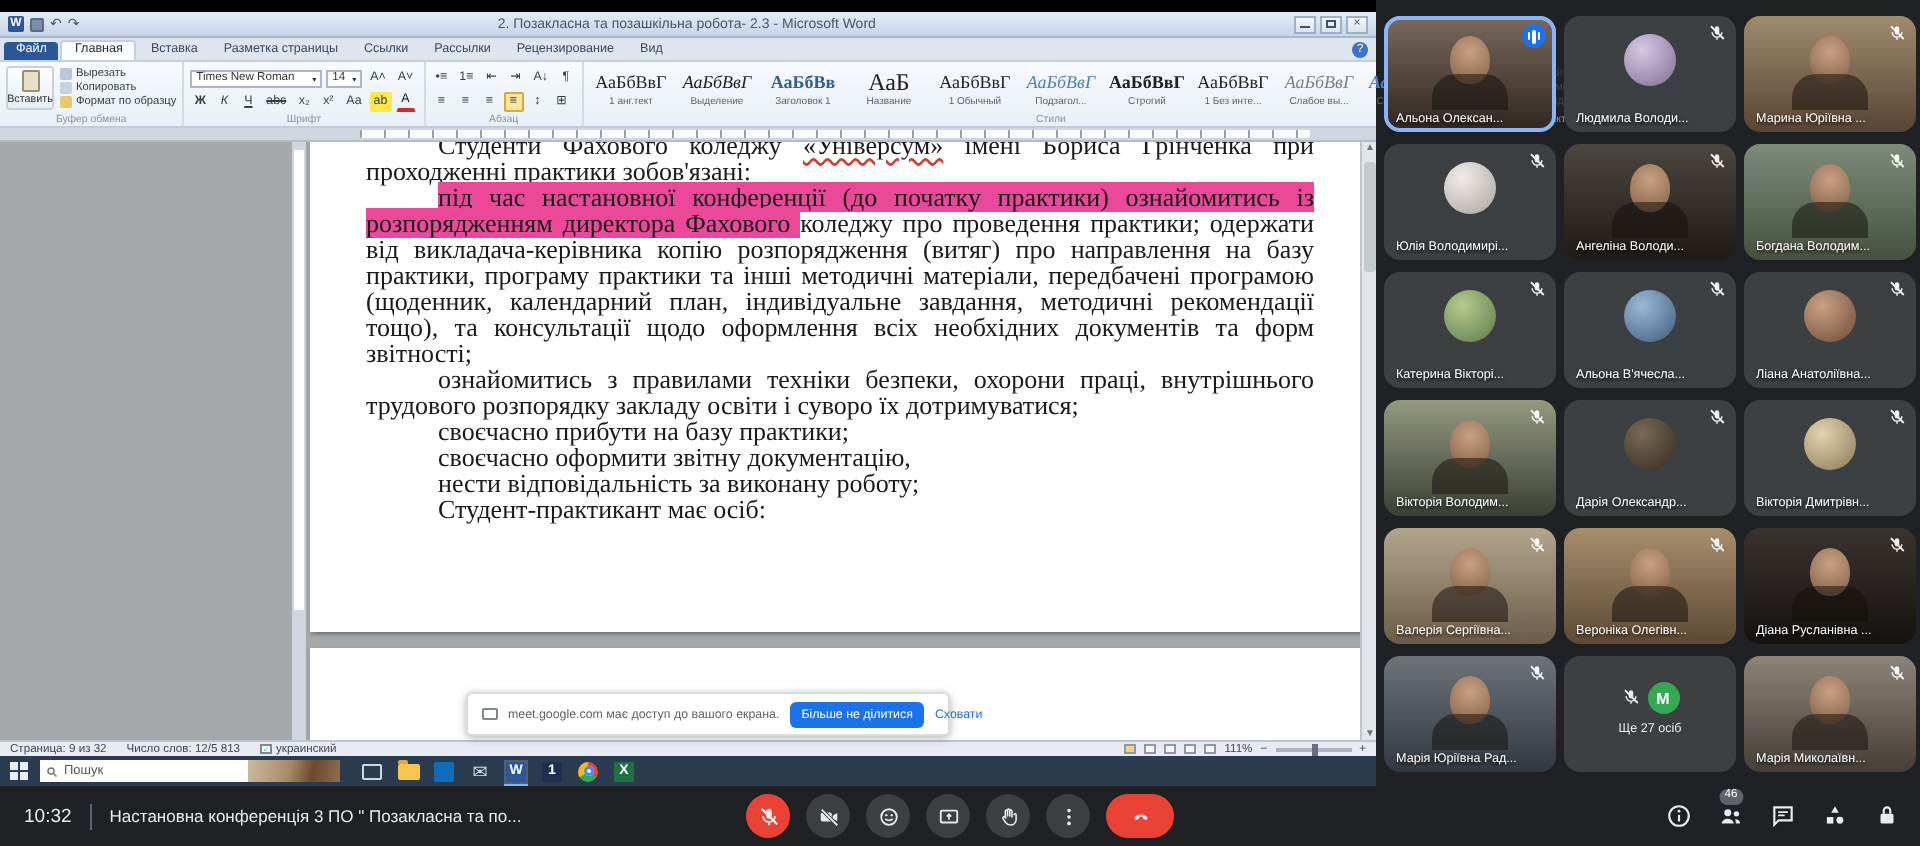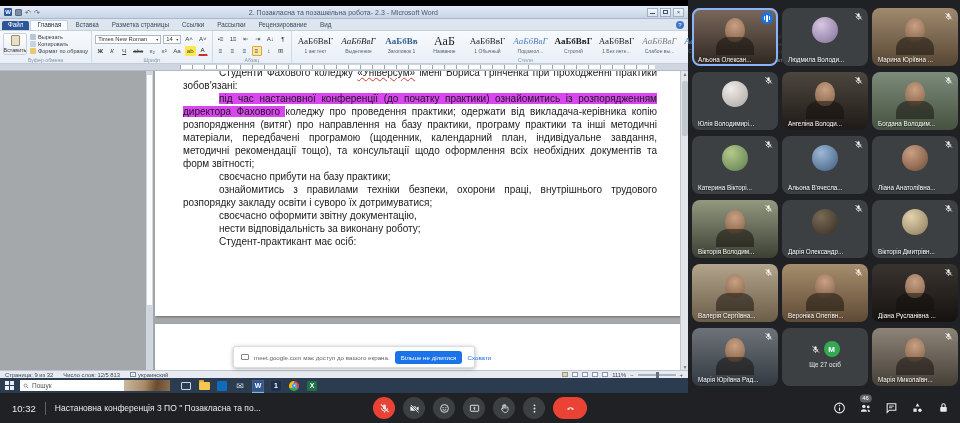--- a/index.html
+++ b/index.html
@@ -67,23 +67,23 @@
   .ruler{height:7px;background:#cfd6df;position:relative;border-bottom:1px solid #b4bcc6;}
   .ruler .band{position:absolute;left:180px;right:33px;top:1px;bottom:1px;background:#fdfdfd;
     background-image:repeating-linear-gradient(90deg,#9aa2ad 0 1px,transparent 1px 12px);}
   
   .docarea{flex:1;background:#a5a8ab;position:relative;overflow:hidden;}
   .vruler{position:absolute;left:146px;top:0;bottom:0;width:7px;background:#cfd6df;}
   .vruler::after{content:"";position:absolute;left:1px;right:1px;top:4px;height:230px;background:#fdfdfd;}
   .page{position:absolute;left:155px;width:530px;background:#fff;box-shadow:1px 1px 2px rgba(0,0,0,.35);}
   .page1{top:0;height:245px;overflow:hidden;}
   .page2{top:253px;height:60px;}
-  .doctext{margin:-5px 28px 0;font-family:Liberation Sans, sans-serif;font-size:10px;line-height:13px;color:#1a1a1a;}
+  .doctext{margin:-5px 28px 0;font-family:Liberation Serif, serif;font-size:13px;line-height:13px;color:#1a1a1a;}
   .para{text-align:justify;text-indent:36px;}
-  .hl{background:#d946ef;}
+  .hl{background:#ec4899;}
   .wavy{text-decoration:underline;text-decoration-style:wavy;text-decoration-color:#d23b2e;}
   .vscroll{position:absolute;right:0;top:0;bottom:0;width:8px;background:#e2e5e9;border-left:1px solid #c2c6cb;}
   .vscroll .arr{position:absolute;left:1px;width:6px;height:6px;font-size:5px;color:#6b7280;text-align:center;line-height:6px;}
   .vscroll .thumb{position:absolute;left:1px;top:10px;width:6px;height:55px;background:#c3c9d1;border-radius:2px;}
   
   .statusbar{height:8px;background:#e7ebf1;border-top:1px solid #bcc5d1;display:flex;align-items:center;
              font-size:5.8px;color:#3c4656;padding:0 5px;gap:10px;}
   .sb-right{margin-left:auto;display:flex;align-items:center;gap:4px;}
   .vb{width:6px;height:5px;border:1px solid #8d99a8;background:#f6f8fa;}
   .vb.on{background:#f9d37a;}
@@ -342,22 +342,22 @@
       <div class="ruler">
           <div class="band"></div>
         </div>
 
       <div class="docarea">
         <div class="vruler"></div>
         <div class="page page1">
           <div class="doctext">
               <div class="para"><span>Студенти Фахового коледжу </span><span class="wavy">«Універсум»</span><span> імені Бориса Грінченка при проходженні практики зобов'язані:</span></div>
               <div class="para"><span class="hl">під час настановної конференції (до початку практики) ознайомитись із розпорядженням директора Фахового </span><span>коледжу про проведення практики; одержати від викладача-керівника копію розпорядження (витяг) про направлення на базу практики, програму практики та інші методичні матеріали, передбачені програмою (щоденник, календарний план, індивідуальне завдання, методичні рекомендації тощо), та консультації щодо оформлення всіх необхідних документів та форм звітності;</span></div>
+              <div class="para"><span>ознайомитись з правилами техніки безпеки, охорони праці, внутрішнього трудового розпорядку закладу освіти і суворо їх дотримуватися;</span></div>
               <div class="para"><span>своєчасно прибути на базу практики;</span></div>
-              <div class="para"><span>ознайомитись з правилами техніки безпеки, охорони праці, внутрішнього трудового розпорядку закладу освіти і суворо їх дотримуватися;</span></div>
               <div class="para"><span>своєчасно оформити звітну документацію,</span></div>
               <div class="para"><span>нести відповідальність за виконану роботу;</span></div>
               <div class="para"><span>Студент-практикант має осіб:</span></div>
             </div>
         </div>
         <div class="page page2"></div>
         <div class="vscroll">
           <span class="arr" style="top:0">▲</span>
           <span class="thumb"></span>
           <span class="arr" style="bottom:0">▼</span>

